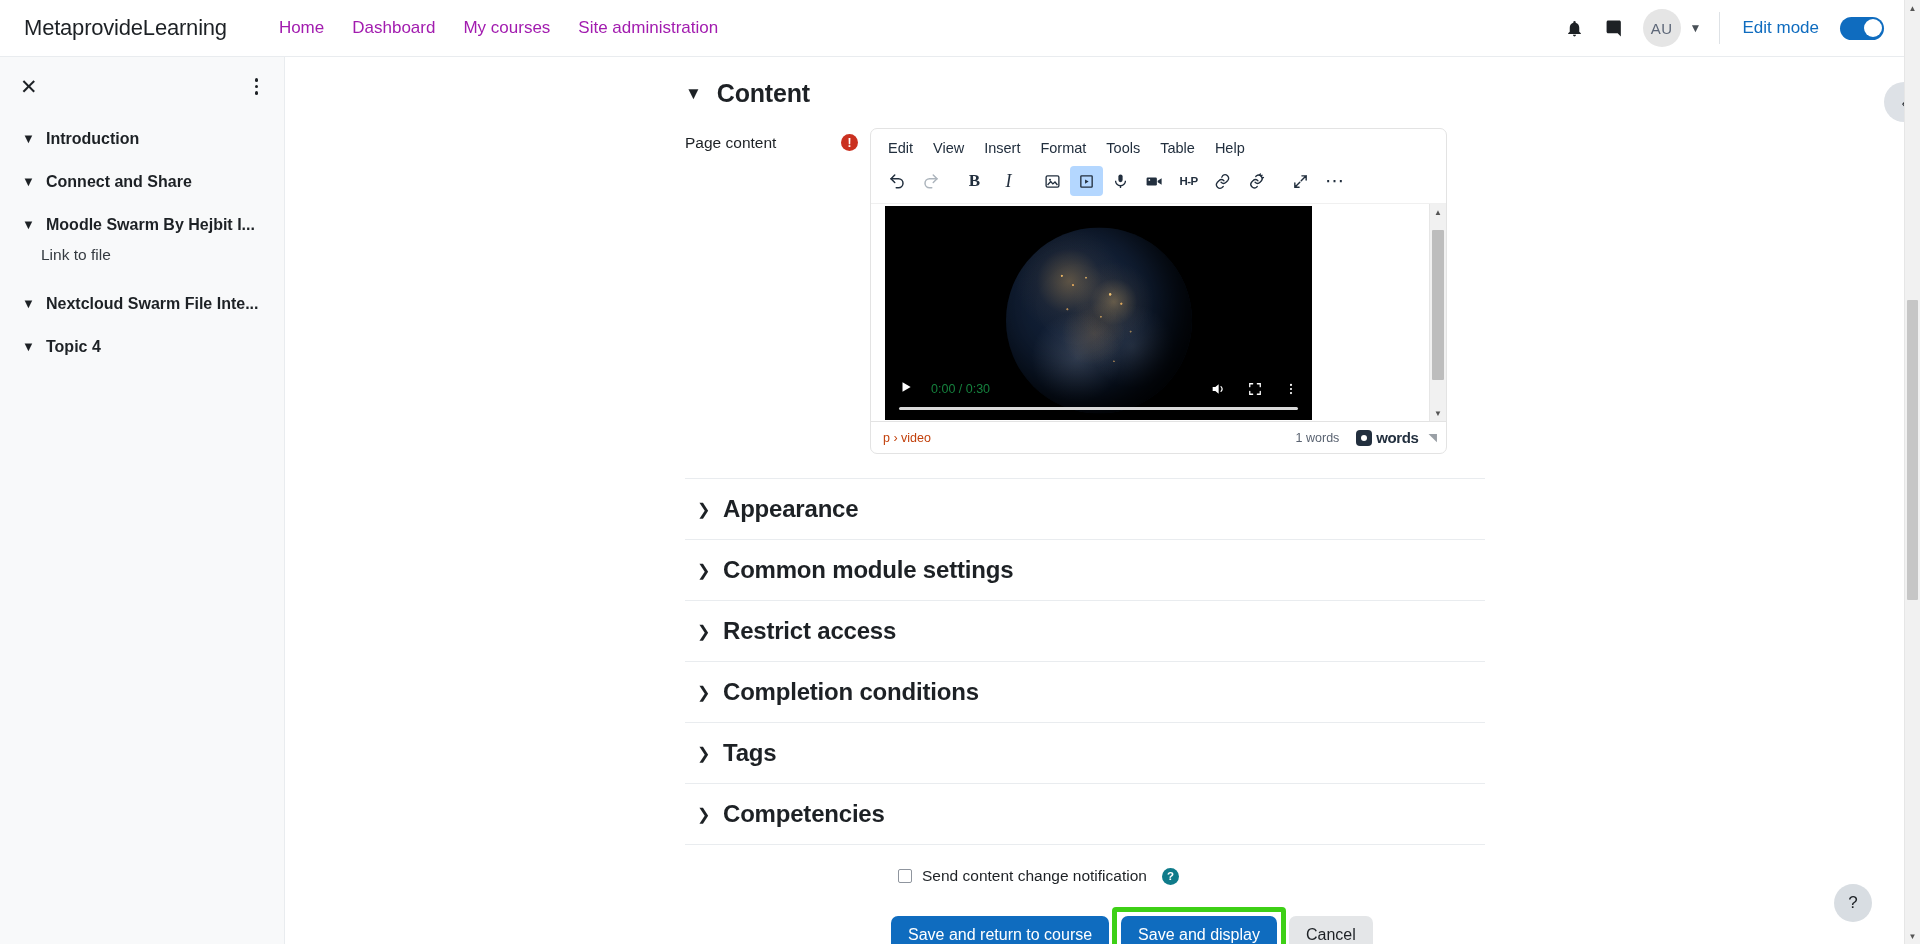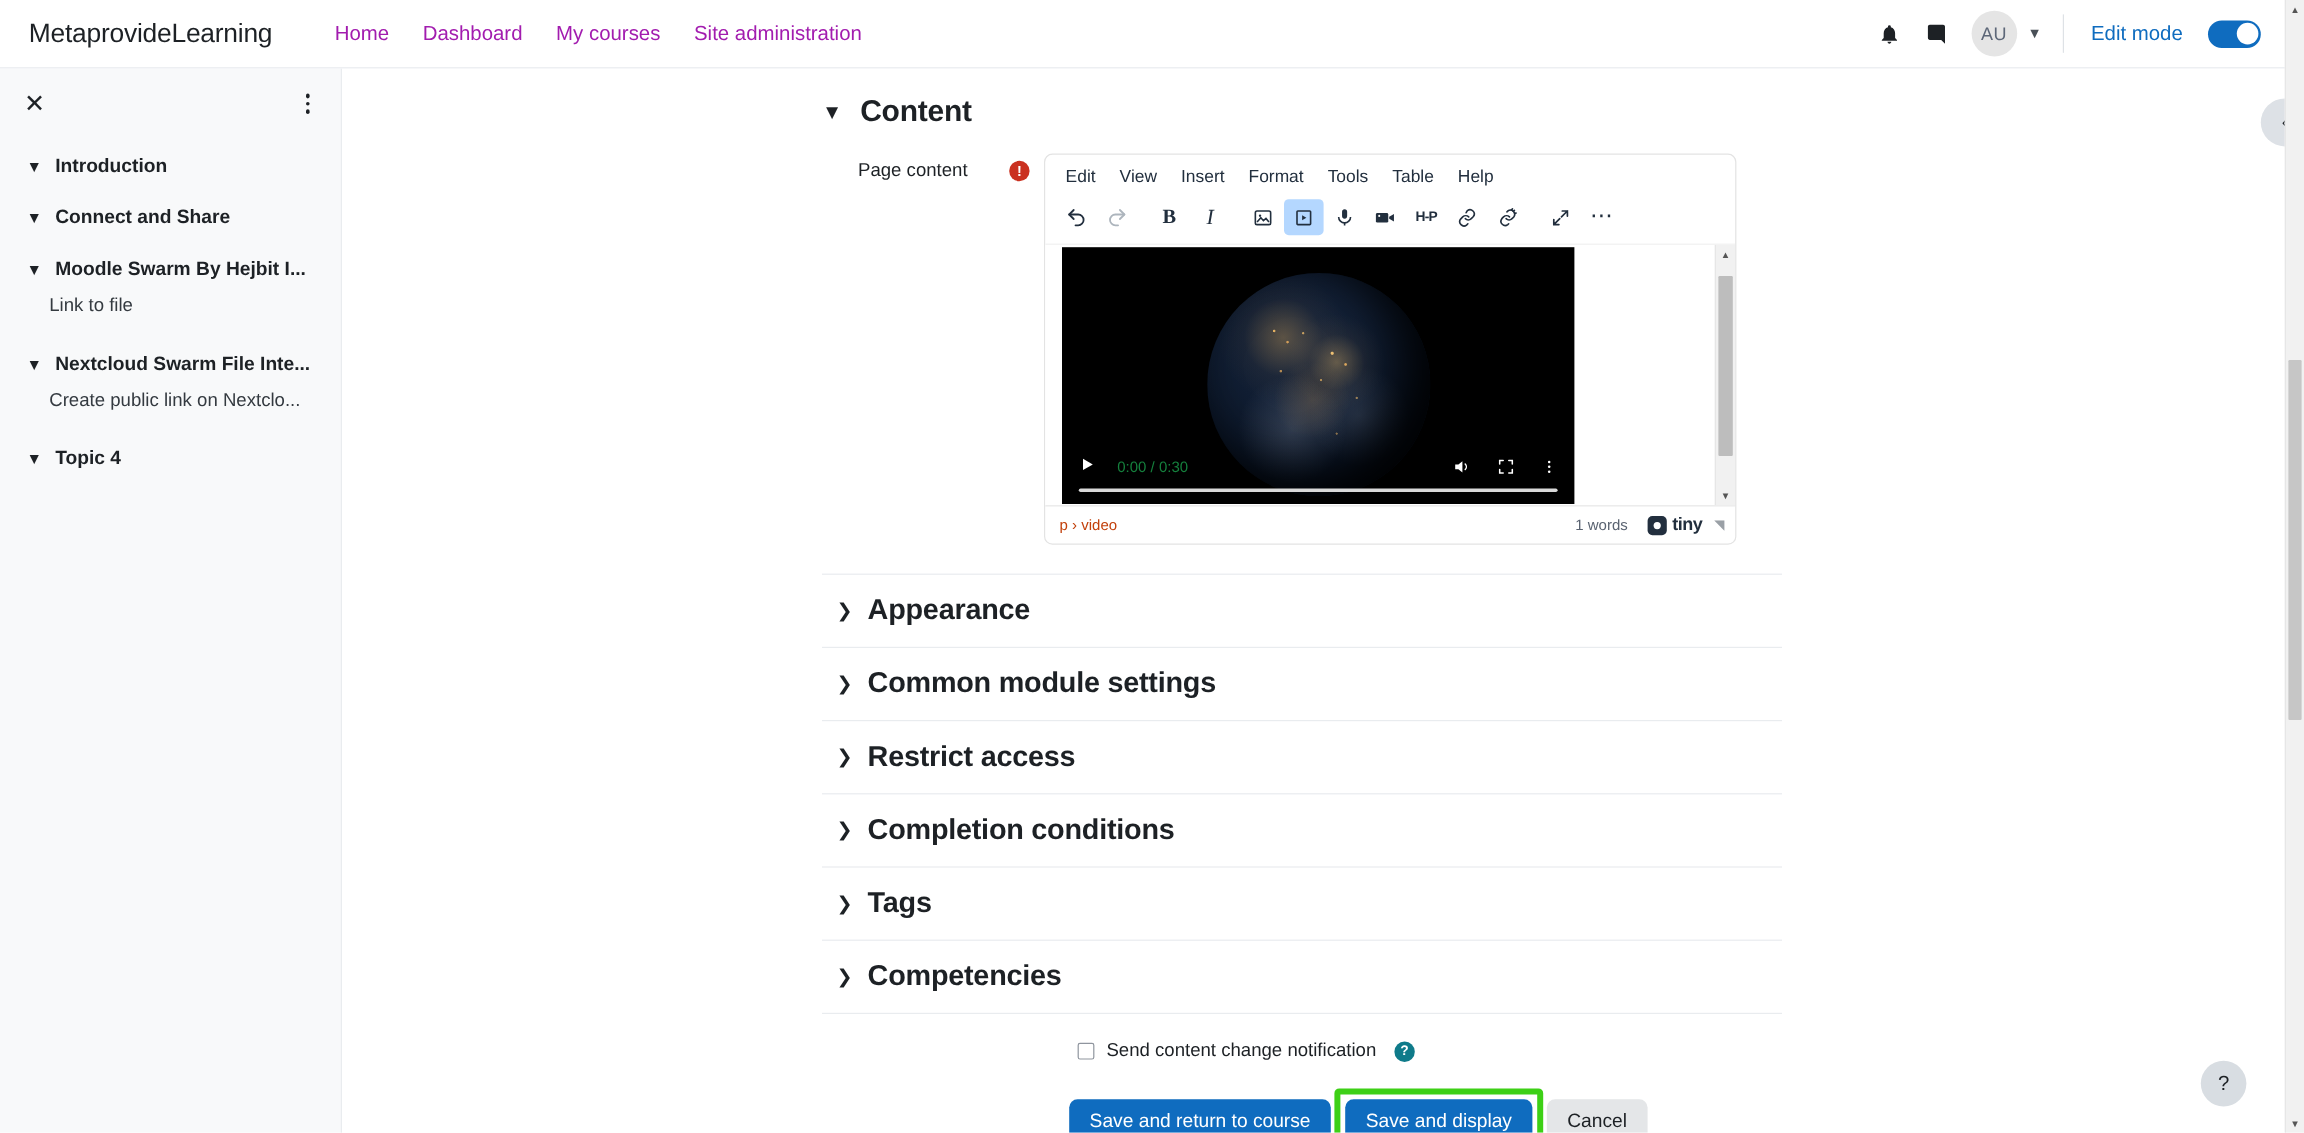--- a/index.html
+++ b/index.html
@@ -123,21 +123,21 @@
   .content-head h2 {
     font-size: 25px; color: #1d2125; font-weight: bold; letter-spacing: -0.2px;
   }
 
   .field-row { display: flex; margin-top: 10px; }
   .field-label-col {
     width: 185px; flex: none; padding-top: 6px;
     display: flex; align-items: flex-start;
     justify-content: space-between; padding-right: 12px;
   }
-  .field-label { font-size: 15.5px; color: #1d2125; margin-left: 30px; }
+  .field-label { font-size: 15.5px; color: #1d2125; }
   .req-dot {
     width: 17px; height: 17px; border-radius: 50%;
     background: #ca3120; color: #fff;
     font-size: 12px; font-weight: bold;
     display: flex; align-items: center; justify-content: center;
     line-height: 1; flex: none;
   }
 
   
   .editor {
@@ -392,21 +392,20 @@
       <span class="sec-title">Moodle Swarm By Hejbit I...</span>
     </div>
     <a class="sub">Link to file</a>
   </div>
 
   <div class="sec">
     <div class="sec-head">
       <span class="chev">▼</span>
       <span class="sec-title">Nextcloud Swarm File Inte...</span>
     </div>
-    <a class="sub">Create public link on Nextclo...</a>
   </div>
 
   <div class="sec">
     <div class="sec-head">
       <span class="chev">▼</span>
       <span class="sec-title">Topic 4</span>
     </div>
   </div>
 </div>
 
@@ -558,21 +557,21 @@
           </div>
         </div>
 
         <div class="ed-status">
           <span class="ed-path">p › video</span>
           <span class="ed-words">1 words</span>
           <span class="tiny-logo">
             <span class="tiny-mark">
                 <span></span>
               </span>
-            <span class="tiny-word">tiny</span>
+            <span class="tiny-word">words</span>
           </span>
           <span class="ed-resize">◥</span>
         </div>
       </div>
     </div>
 
     <div class="sections">
       <div class="coll">
         <span class="c-chev">❯</span>
         <span class="c-title">Appearance</span>

